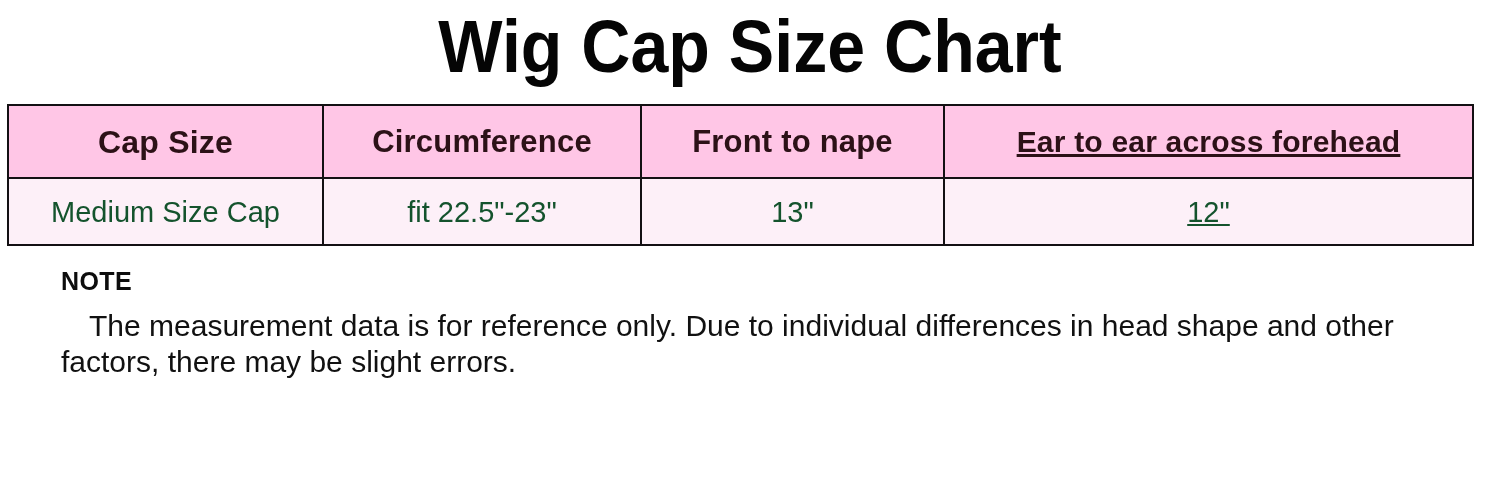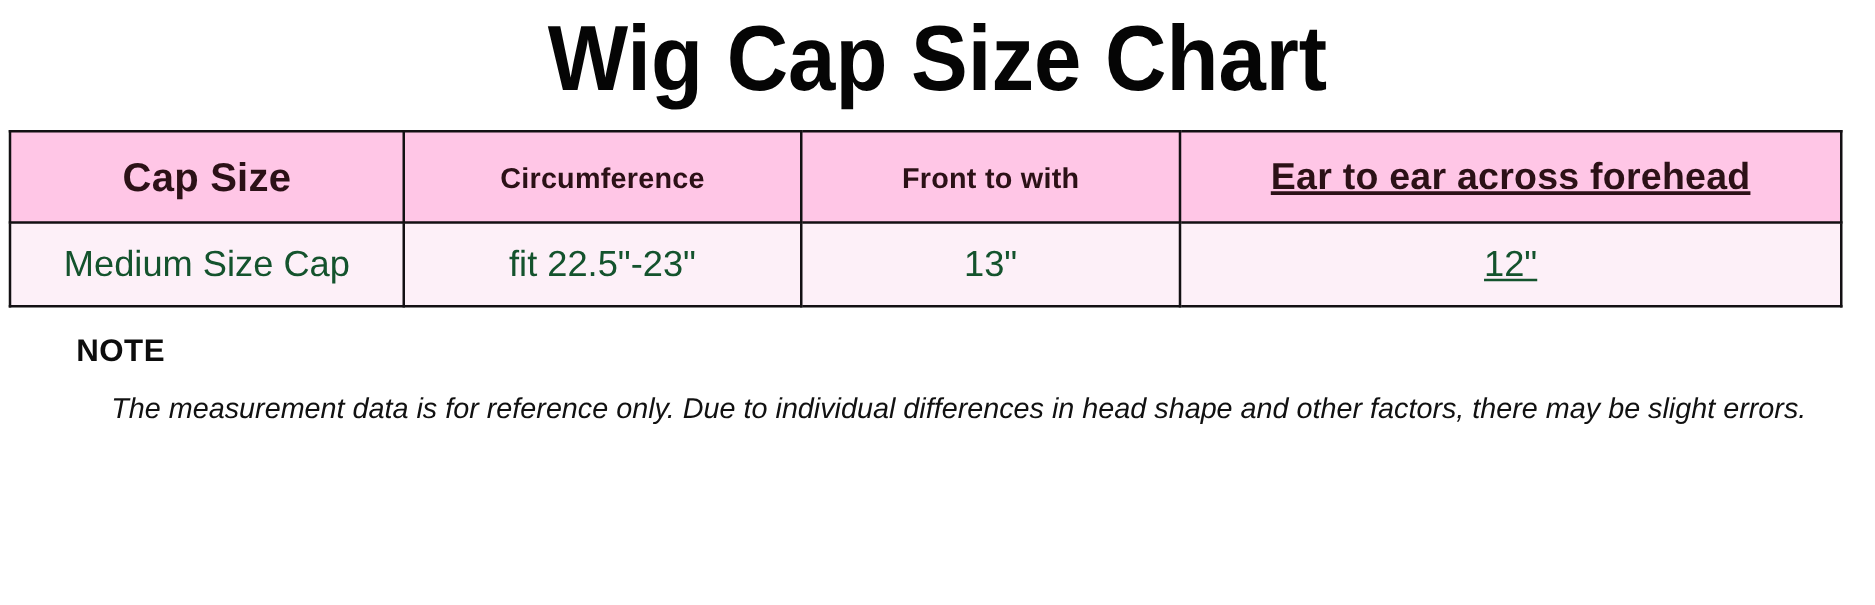--- a/index.html
+++ b/index.html
@@ -54,21 +54,21 @@
   .col-1 { width: 313px; }
   .col-2 { width: 316px; }
   .col-3 { width: 301px; }
   .col-4 { width: 527px; text-decoration: underline; }
 
   #size-table tr.header-row td {
     background: #ffc6e6;
     height: 71px;
     font-family: "Liberation Sans Narrow", "Liberation Sans", sans-serif;
     font-weight: bold;
-    font-size: 23px;
+    font-size: 31px;
     line-height: 36px;
     color: #2c1117;
     letter-spacing: 0.2px;
   }
   #size-table tr.header-row td.col-1 { font-size: 32px; }
   #size-table tr.header-row td.col-4 { font-size: 30px; }
 
   #size-table tr.data-row td {
     background: #fdf0f8;
     height: 65px;
@@ -91,41 +91,40 @@
     font-family: Liberation Sans, sans-serif;
     font-weight: bold;
     font-size: 25px;
     line-height: 30px;
     color: #0d0d0d;
     letter-spacing: 0.4px;
   }
   .note-paragraph {
     font-family: "Liberation Sans Narrow", "Liberation Sans", sans-serif;
     font-weight: normal;
-    font-size: 23px;
+    font-size: 30px;
     line-height: 36px;
     color: #111111;
     text-indent: 28px;
     width: 1400px;
-    font-style: italic;
   }
   #note-para-1 { margin-top: 12px; }
   #note-para-2 { margin-top: 0px; }
 </style>
 </head>
 <body>
 
 <div id="chart-title">Wig Cap Size Chart</div>
 
 <table id="size-table">
   <tbody>
     <tr class="header-row">
       <td class="col-1">Cap Size</td>
       <td class="col-2">Circumference</td>
-      <td class="col-3">Front to with</td>
+      <td class="col-3">Front to nape</td>
       <td class="col-4">Ear to ear across forehead</td>
     </tr>
     <tr class="data-row">
       <td class="col-1">Medium Size Cap</td>
       <td class="col-2">fit 22.5"-23"</td>
       <td class="col-3">13"</td>
       <td class="col-4">12"</td>
     </tr>
   </tbody>
 </table>

